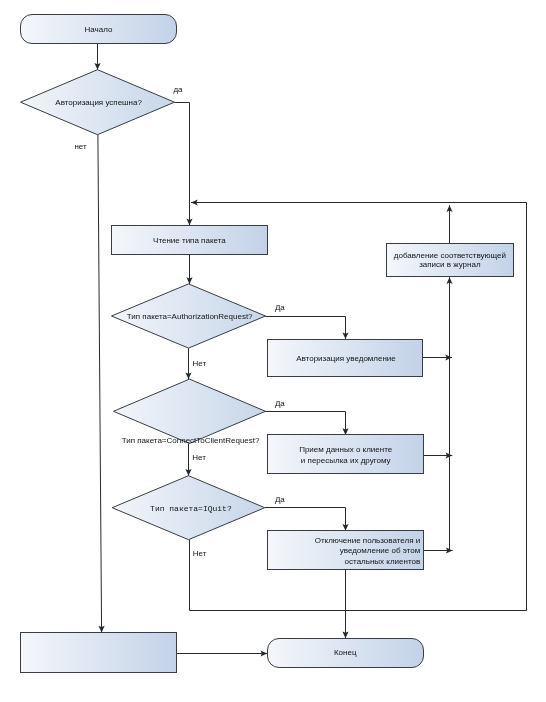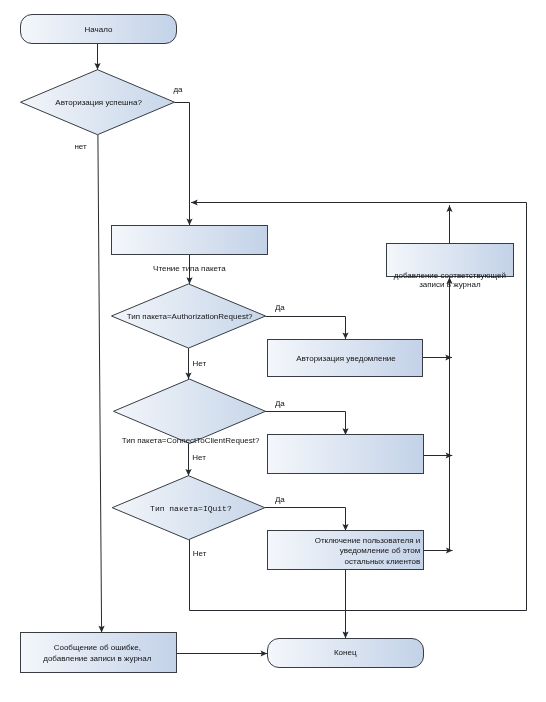--- a/index.html
+++ b/index.html
@@ -70,28 +70,28 @@
     <rect x="20.5" y="632.5" width="156.0" height="40.0" fill="url(#gShape)" stroke="#383d43" stroke-width="1"></rect>
     <rect x="267.5" y="638.5" width="156.0" height="29.0" rx="11.5" ry="11.5" fill="url(#gShape)" stroke="#383d43" stroke-width="1"></rect>
     <polygon points="97.5,69.7 174.5,102.2 97.5,134.7 20.5,102.2" fill="url(#gDia)" stroke="#383d43" stroke-width="1"></polygon>
     <polygon points="188.5,283.9 265.5,316.0 188.5,348.1 111.5,316.0" fill="url(#gDia)" stroke="#383d43" stroke-width="1"></polygon>
     <polygon points="189.5,379.1 265.5,411.3 189.5,443.5 113.5,411.3" fill="url(#gDia)" stroke="#383d43" stroke-width="1"></polygon>
     <polygon points="188.5,475.7 264.8,507.7 188.5,539.7 112.2,507.7" fill="url(#gDia)" stroke="#383d43" stroke-width="1"></polygon>
   </g>
 </svg>
   <div class="lbl" style="left:38.50px;top:24.50px;width:120px;line-height:9.0px;"><span>Начало</span></div>
   <div class="lbl" style="left:38.60px;top:98.10px;width:120px;line-height:9.0px;"><span>Авторизация успешна?</span></div>
-  <div class="lbl" style="left:119.40px;top:235.50px;width:140px;line-height:9.0px;margin-top:28px;"><span>Чтение типа пакета</span></div>
+  <div class="lbl" style="left:119.40px;top:235.50px;width:140px;line-height:9.0px;"><span>Чтение типа пакета</span></div>
   <div class="lbl" style="left:109.70px;top:312.20px;width:160px;line-height:9.0px;"><span>Тип пакета=AuthorizationRequest?</span></div>
   <div class="lbl" style="left:276.00px;top:353.70px;width:140px;line-height:9.0px;"><span>Авторизация уведомление</span></div>
   <div class="lbl" style="left:105.60px;top:407.90px;width:170px;line-height:9.0px;margin-top:28px;"><span>Тип пакета=ConnectToClientRequest?</span></div>
+  <div class="lbl" style="left:275.70px;top:445.10px;width:140px;line-height:10.5px;"><span>Прием данных о клиенте</span><br><span>и пересылка их другому</span></div>
   <div class="lbl" style="left:130.90px;top:503.90px;width:120px;line-height:9.0px;font-family:Liberation Mono, monospace;"><span>Тип пакета=IQuit?</span></div>
   <div class="lbl" style="left:270.20px;top:535.70px;width:150px;line-height:10.4px;text-align:right;"><span>Отключение пользователя и</span><br><span>уведомление об этом</span><br><span>остальных клиентов</span></div>
-  <div class="lbl" style="left:379.90px;top:250.90px;width:140px;line-height:9.0px;margin-top:20px;"><span>добавление соответствующей</span><br><span>записи в журнал</span></div>
-  <div class="lbl" style="left:22.30px;top:642.45px;width:150px;line-height:11.0px;"><span>Сообщение об ошибке,</span><br><span>добавление записи в журнал</span></div>
+  <div class="lbl" style="left:379.90px;top:250.90px;width:140px;line-height:9.0px;"><span>добавление соответствующей</span><br><span>записи в журнал</span></div>
   <div class="lbl" style="left:285.20px;top:648.40px;width:120px;line-height:9.0px;"><span>Конец</span></div>
   <div class="lbl" style="left:158.00px;top:85.30px;width:40px;line-height:9.0px;">да</div>
   <div class="lbl" style="left:60.60px;top:141.90px;width:40px;line-height:9.0px;">нет</div>
   <div class="lbl" style="left:259.90px;top:303.40px;width:40px;line-height:9.0px;">Да</div>
   <div class="lbl" style="left:179.30px;top:358.70px;width:40px;line-height:9.0px;">Нет</div>
   <div class="lbl" style="left:259.90px;top:398.60px;width:40px;line-height:9.0px;">Да</div>
   <div class="lbl" style="left:179.10px;top:453.40px;width:40px;line-height:9.0px;">Нет</div>
   <div class="lbl" style="left:259.90px;top:494.60px;width:40px;line-height:9.0px;">Да</div>
   <div class="lbl" style="left:179.50px;top:549.20px;width:40px;line-height:9.0px;">Нет</div>
 </div>

